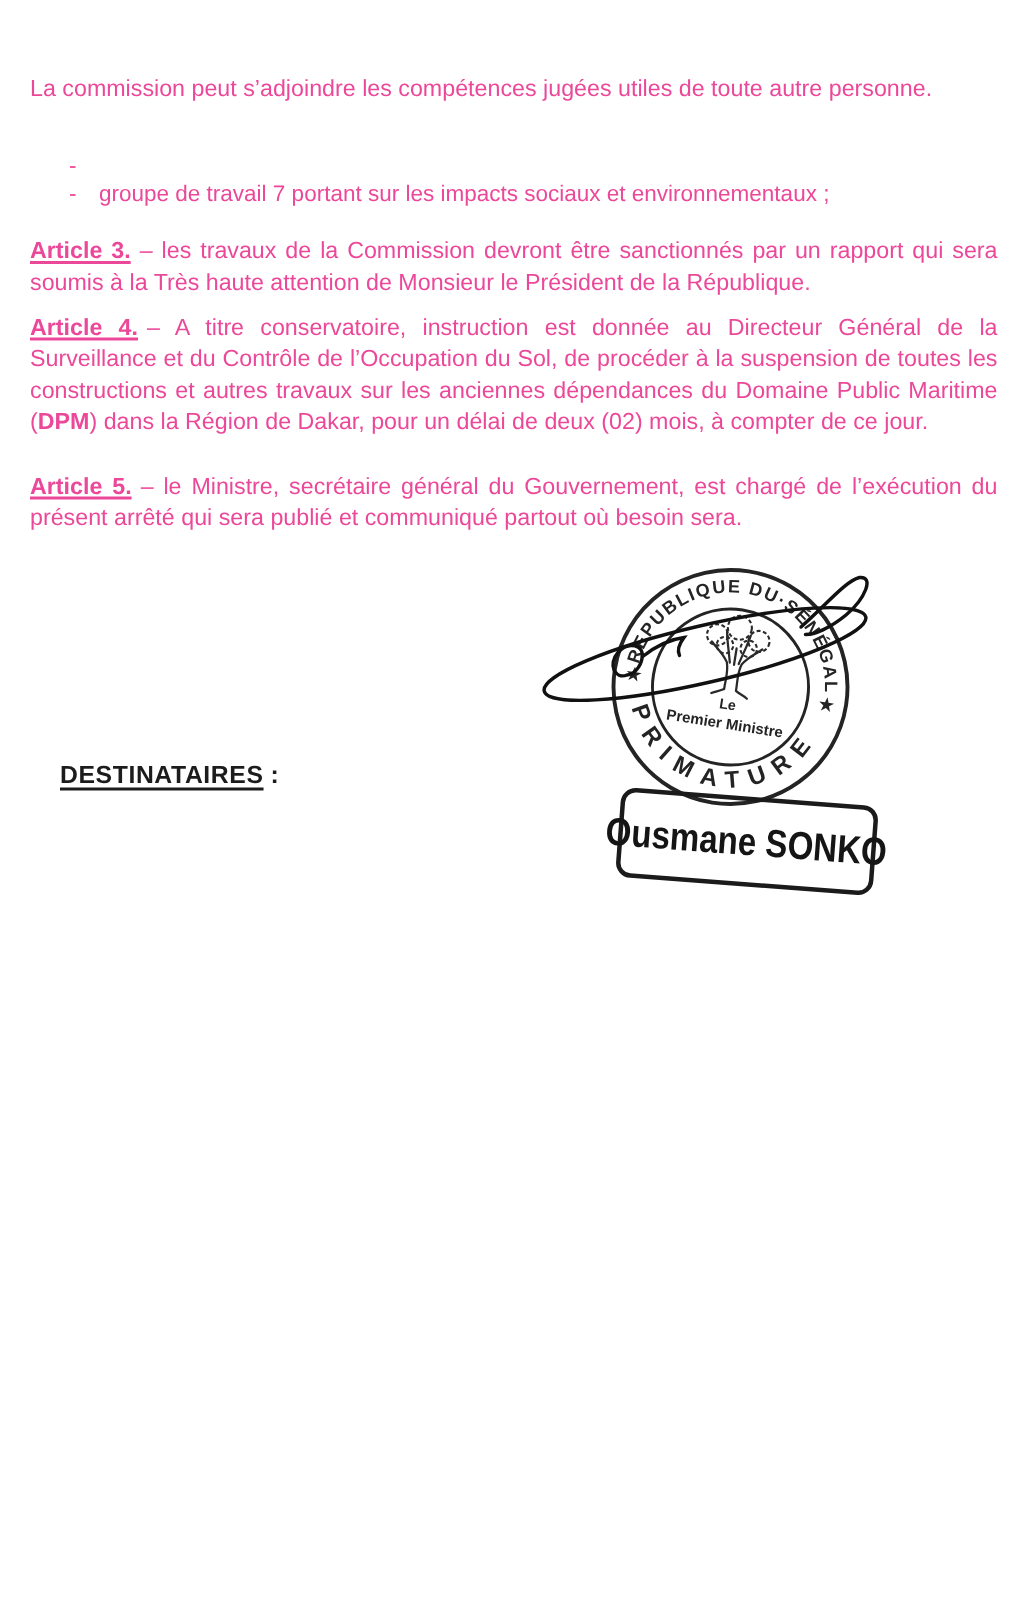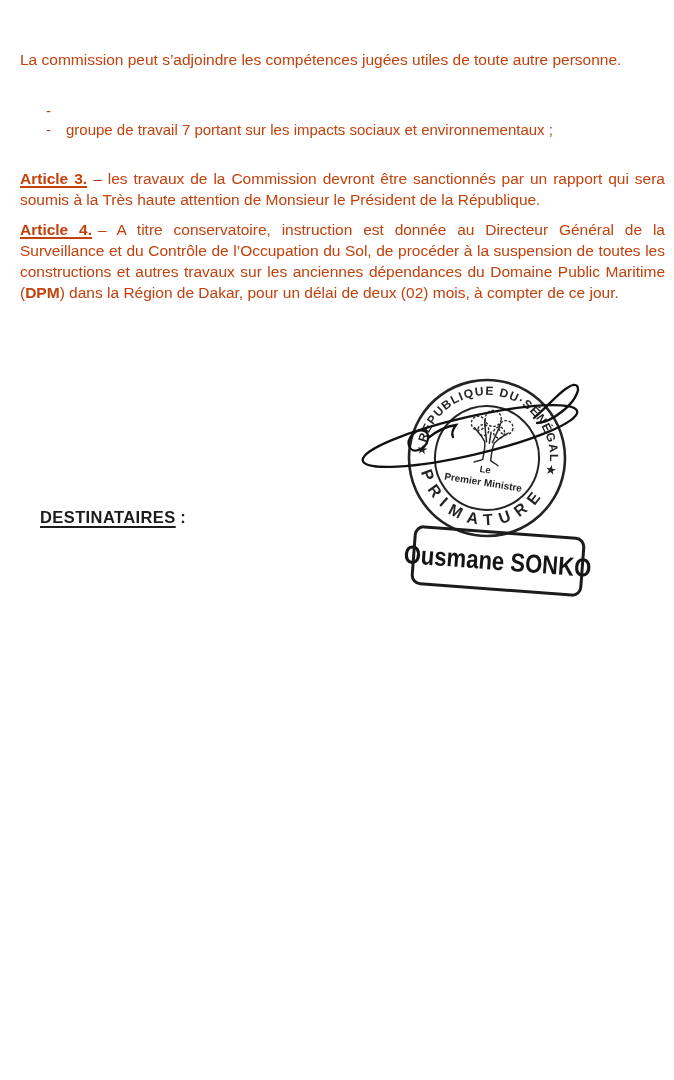--- a/index.html
+++ b/index.html
@@ -14,31 +14,31 @@
     color: #1c1c1c;
     overflow: hidden;
   }
 
   .txt {
     position: absolute;
     left: 20px;
     width: 645px;
     font-size: 15.5px;
     line-height: 21px;
-    color: #c2410c;
+    color: #ec4899;
   }
 
   .para1 { top: 49px; }
   .para2 { top: 77px; }
 
   .bullets { top: 102px; }
   .bullet-line { display: flex; line-height: 18.8px; font-size: 15px; }
   .bullet-dash { width: 20px; margin-left: 26px; flex: 0 0 auto; }
 
-  .article { text-align: justify; margin-top: 11px; }
+  .article { text-align: justify; }
   .article-3 { top: 157px; }
   .article-4 { top: 208px; }
   .article-5 { top: 314px; }
 
   .article-label {
     font-weight: bold;
     text-decoration: underline;
     text-decoration-thickness: 1.8px;
     text-underline-offset: 2px;
     margin-right: 6px;
@@ -106,20 +106,23 @@
   </div>
 
   <p class="txt article article-3">
     <span class="article-label">Article 3.</span><span>– les travaux de la Commission devront être sanctionnés par un rapport qui sera soumis à la Très haute attention de Monsieur le Président de la République.</span>
   </p>
 
   <p class="txt article article-4">
     <span class="article-label">Article 4.</span><span>– A titre conservatoire, instruction est donnée au Directeur Général de la Surveillance et du Contrôle de l’Occupation du Sol, de procéder à la suspension de toutes les constructions et autres travaux sur les anciennes dépendances du Domaine Public Maritime (</span><strong>DPM</strong><span>) dans la Région de Dakar, pour un délai de deux (02) mois, à compter de ce jour.</span>
   </p>
 
+  <p class="txt article article-5">
+    <span class="article-label">Article 5.</span><span>– le Ministre, secrétaire général du Gouvernement, est chargé de l’exécution du présent arrêté qui sera publié et communiqué partout où besoin sera.</span>
+  </p>
 
   <svg class="stamp-svg" viewBox="0 0 236 180" aria-hidden="true">
     <defs>
       <path id="arcTop" d="M 72 86 A 63 63 0 1 1 198 86"></path>
       <path id="arcBot" d="M 68 86 A 67 67 0 0 0 202 86"></path>
     </defs>
 
     <g transform="rotate(9 135 86)">
       <circle class="ring" cx="135" cy="86" r="78" stroke-width="2.6"></circle>
       <circle class="ring" cx="135" cy="86" r="52" stroke-width="2"></circle>

